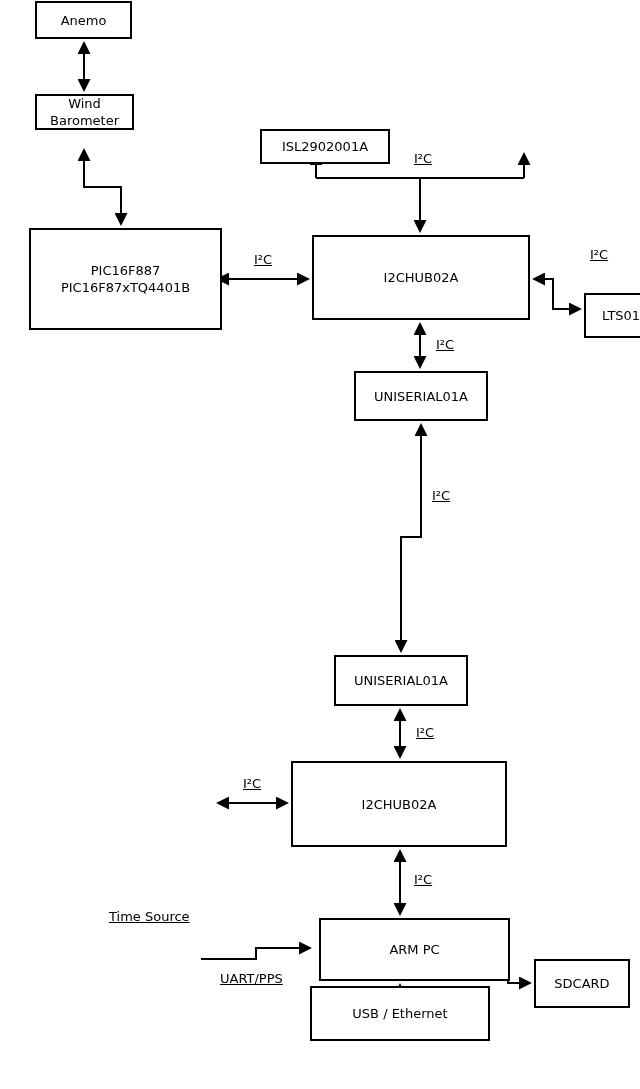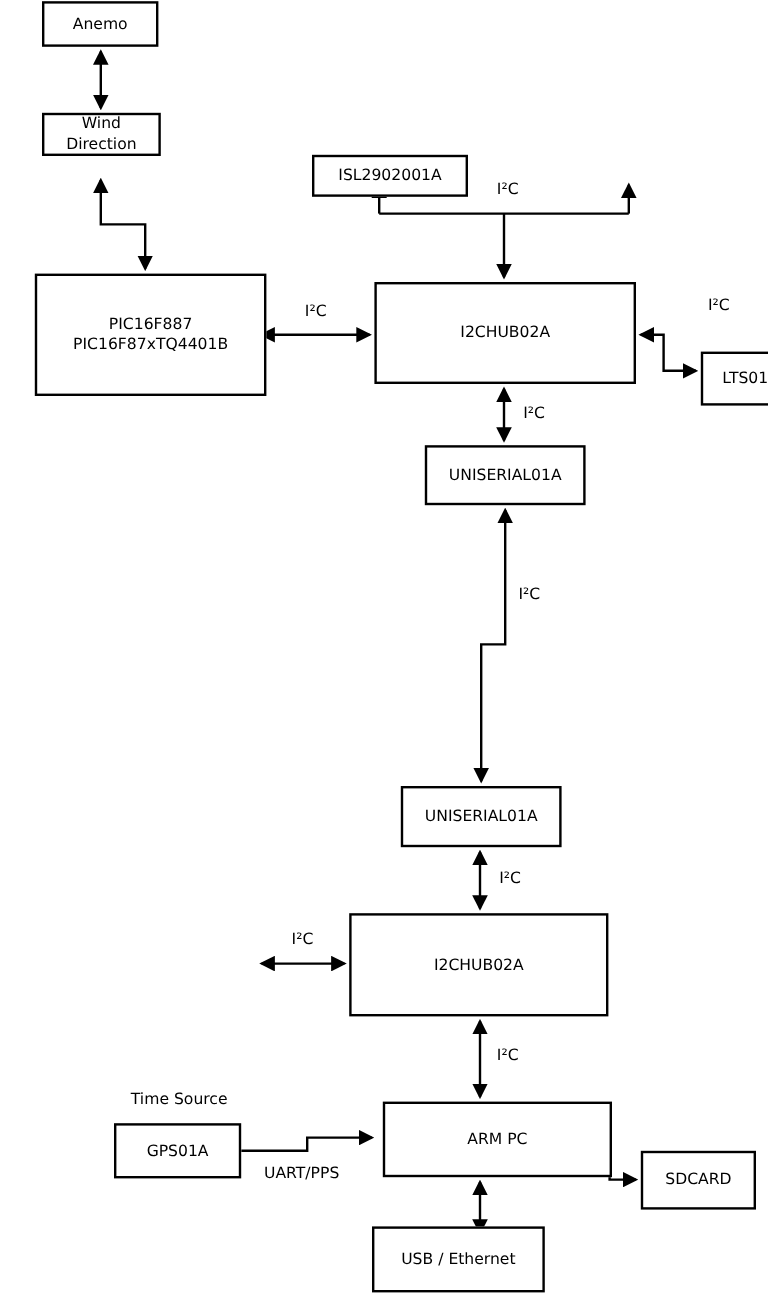--- a/index.html
+++ b/index.html
@@ -25,20 +25,21 @@
     text-align:center;
     font-size:13px;
     line-height:17px;
     white-space:nowrap;
   }
   .elabel{
     position:absolute;
     font-size:13px;
     line-height:13px;
     white-space:nowrap;
+    text-decoration:underline;
   }
   path.wire{stroke:#000000;stroke-width:2;fill:none;}
 </style>
 </head>
 <body>
 
 <div id="canvas">
 
   <svg id="wires" xmlns="http://www.w3.org/2000/svg" viewBox="0 0 640 1089">
     <defs>
@@ -63,21 +64,21 @@
     <path class="wire" d="M463,948 L480,948 L480,983 L502,983" marker-start="url(#ah)" marker-end="url(#ah)"></path>
     <path class="wire" d="M372,985 L372,1027" marker-start="url(#ah)" marker-end="url(#ah)"></path>
   </svg>
 
   <div class="node" style="left:7px;top:1px;width:97px;height:38px">
     <span>Anemo</span>
   </div>
 
   <div class="node" style="left:7px;top:94px;width:99px;height:36px">
     <span>Wind</span>
-    <span>Direction</span>
+    <span>Barometer</span>
   </div>
 
   <div class="node" style="left:1px;top:228px;width:193px;height:102px">
     <span>PIC16F887</span>
     <span>PIC16F87xTQ4401B</span>
   </div>
 
   <div class="node" style="left:232px;top:129px;width:130px;height:35px">
     <span>ISL2902001A</span>
   </div>
@@ -97,33 +98,30 @@
 
   <div class="node" style="left:306px;top:655px;width:134px;height:51px">
     <span>UNISERIAL01A</span>
   </div>
 
 
   <div class="node" style="left:263px;top:761px;width:216px;height:86px">
     <span>I2CHUB02A</span>
   </div>
 
-  <div class="node" style="left:67px;top:936px;width:106px;height:46px">
-    <span>GPS01A</span>
-  </div>
 
   <div class="node" style="left:291px;top:918px;width:191px;height:63px">
     <span>ARM PC</span>
   </div>
 
   <div class="node" style="left:506px;top:959px;width:96px;height:49px">
     <span>SDCARD</span>
   </div>
 
-  <div class="node" style="left:282px;top:1022px;width:144px;height:55px">
+  <div class="node" style="left:282px;top:986px;width:180px;height:55px">
     <span>USB / Ethernet</span>
   </div>
 
   <div class="elabel" style="left:386px;top:152px">I²C</div>
   <div class="elabel" style="left:226px;top:253px">I²C</div>
   <div class="elabel" style="left:562px;top:248px">I²C</div>
   <div class="elabel" style="left:408px;top:338px">I²C</div>
   <div class="elabel" style="left:404px;top:489px">I²C</div>
   <div class="elabel" style="left:388px;top:726px">I²C</div>
   <div class="elabel" style="left:215px;top:777px">I²C</div>

